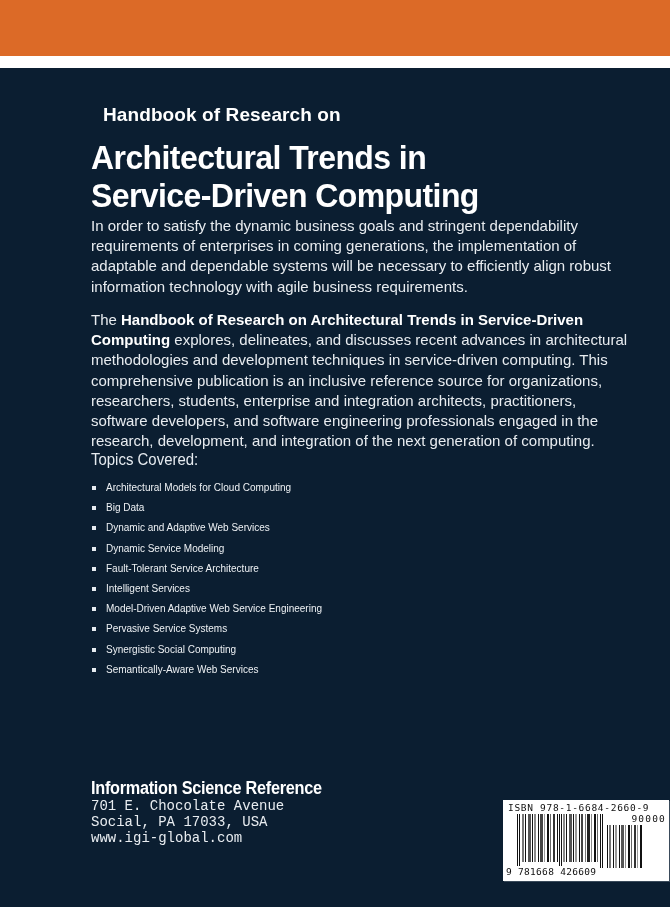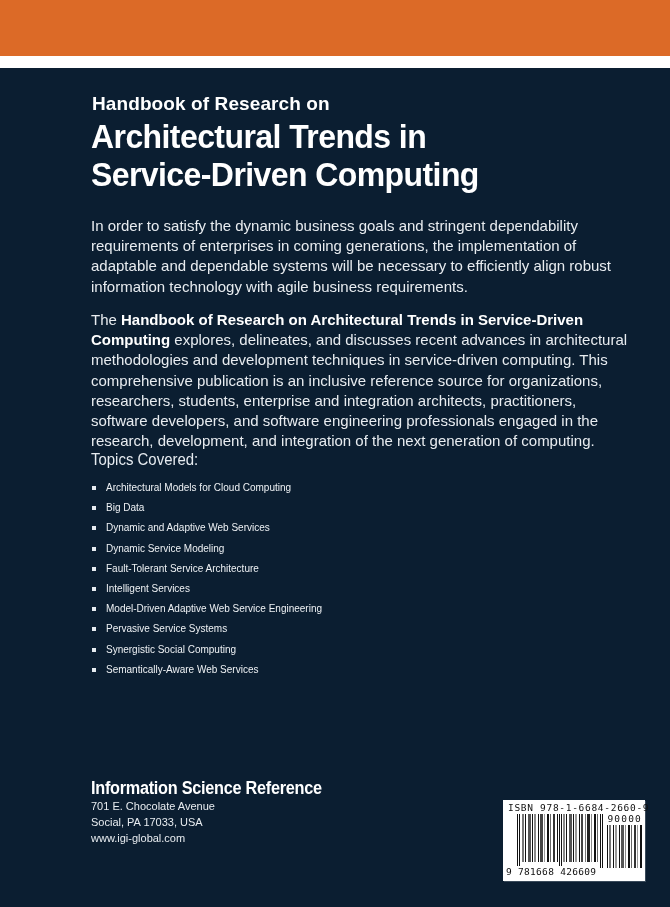--- a/index.html
+++ b/index.html
@@ -7,37 +7,37 @@
       width: 670px; height: 907px; overflow: hidden;
       background: #0b1e31;
       font-family: "Liberation Sans", sans-serif;
       position: relative;
     }
     .orange-band { position: absolute; left: 0; top: 0; width: 670px; height: 56px; background: #dc6a27; }
     .white-stripe { position: absolute; left: 0; top: 56px; width: 670px; height: 12px; background: #ffffff; }
     .navy { position: absolute; left: 0; top: 68px; width: 670px; height: 839px; background: #0b1e31; }
 
     .content { position: absolute; left: 91px; top: 92px; width: 540px; color: #fff; }
-    .subtitle { font-size: 19px; font-weight: bold; line-height: 22px; margin: 1px; letter-spacing: 0.1px; }
+    .subtitle { font-size: 19px; font-weight: bold; line-height: 22px; margin: 12px; letter-spacing: 0.1px; }
     .title { font-size: 34px; font-weight: bold; line-height: 38px; margin: 2px 0 0 0; letter-spacing: -0.6px; transform: scaleX(0.94); transform-origin: left; white-space: nowrap; }
     .para { font-size: 15px; line-height: 20.2px; color: #e8ecf0; margin: 0; }
     .para1 { position: absolute; top: 124px; }
     .para2 { position: absolute; top: 218px; }
     .para2 b { color: #fff; }
     .topics-head { position: absolute; top: 358px; font-size: 17px; color: #e6ebf0; transform: scaleX(0.88); transform-origin: left; white-space: nowrap; margin: 0; font-weight: normal; }
     .topics { position: absolute; top: 386px; left: 0; list-style: none; margin: 0; padding: 0; }
     .topics li { position: relative; font-size: 10px; line-height: 20.2px; color: #eef1f4; padding-left: 15px; white-space: nowrap; }
     .topics li .bullet { position: absolute; left: 1px; top: 8px; width: 4px; height: 4px; background: #e6ebf0; }
 
     .publisher { position: absolute; left: 91px; top: 778px; color: #fff; }
     .pub-name { font-size: 17.5px; font-weight: bold; line-height: 20px; letter-spacing: -0.3px; transform: scaleX(0.93); transform-origin: left; white-space: nowrap; }
     .imprint { font-size: 13.2px; line-height: 17px; margin-top: 3px; }
-    .addr { font-size: 11px; line-height: 16px; color: #e8ecf0; }
+    .addr { font-size: 14px; line-height: 16px; color: #e8ecf0; font-family: Liberation Mono, monospace; }
 
-    .barcode-box { position: absolute; left: 503px; top: 800px; width: 142px; height: 81px; background: #ffffff; box-shadow: 1px 1px 0 #3a4a5a; }
+    .barcode-box { position: absolute; left: 503px; top: 800px; width: 166px; height: 81px; background: #ffffff; box-shadow: 1px 1px 0 #3a4a5a; }
     .isbn-text { position: absolute; left: 5px; top: 2px; font-family: "DejaVu Sans Mono", monospace; font-size: 9.5px; color: #111; letter-spacing: 0.7px; white-space: nowrap; }
     .price-text { position: absolute; right: 3px; top: 13px; font-family: "DejaVu Sans Mono", monospace; font-size: 9.5px; color: #111; letter-spacing: 1.2px; }
     .bars-main { position: absolute; left: 14px; top: 14px; width: 86px; height: 54px; }
     .bars-addon { position: absolute; left: 104px; top: 25px; width: 36px; height: 43px; }
     .ean-text { position: absolute; left: 3px; top: 66px; font-family: "DejaVu Sans Mono", monospace; font-size: 9.5px; color: #111; letter-spacing: 0.3px; white-space: nowrap; background: #fff; }
   </style>
 </head>
 <body>
 
 <div class="orange-band"></div>

